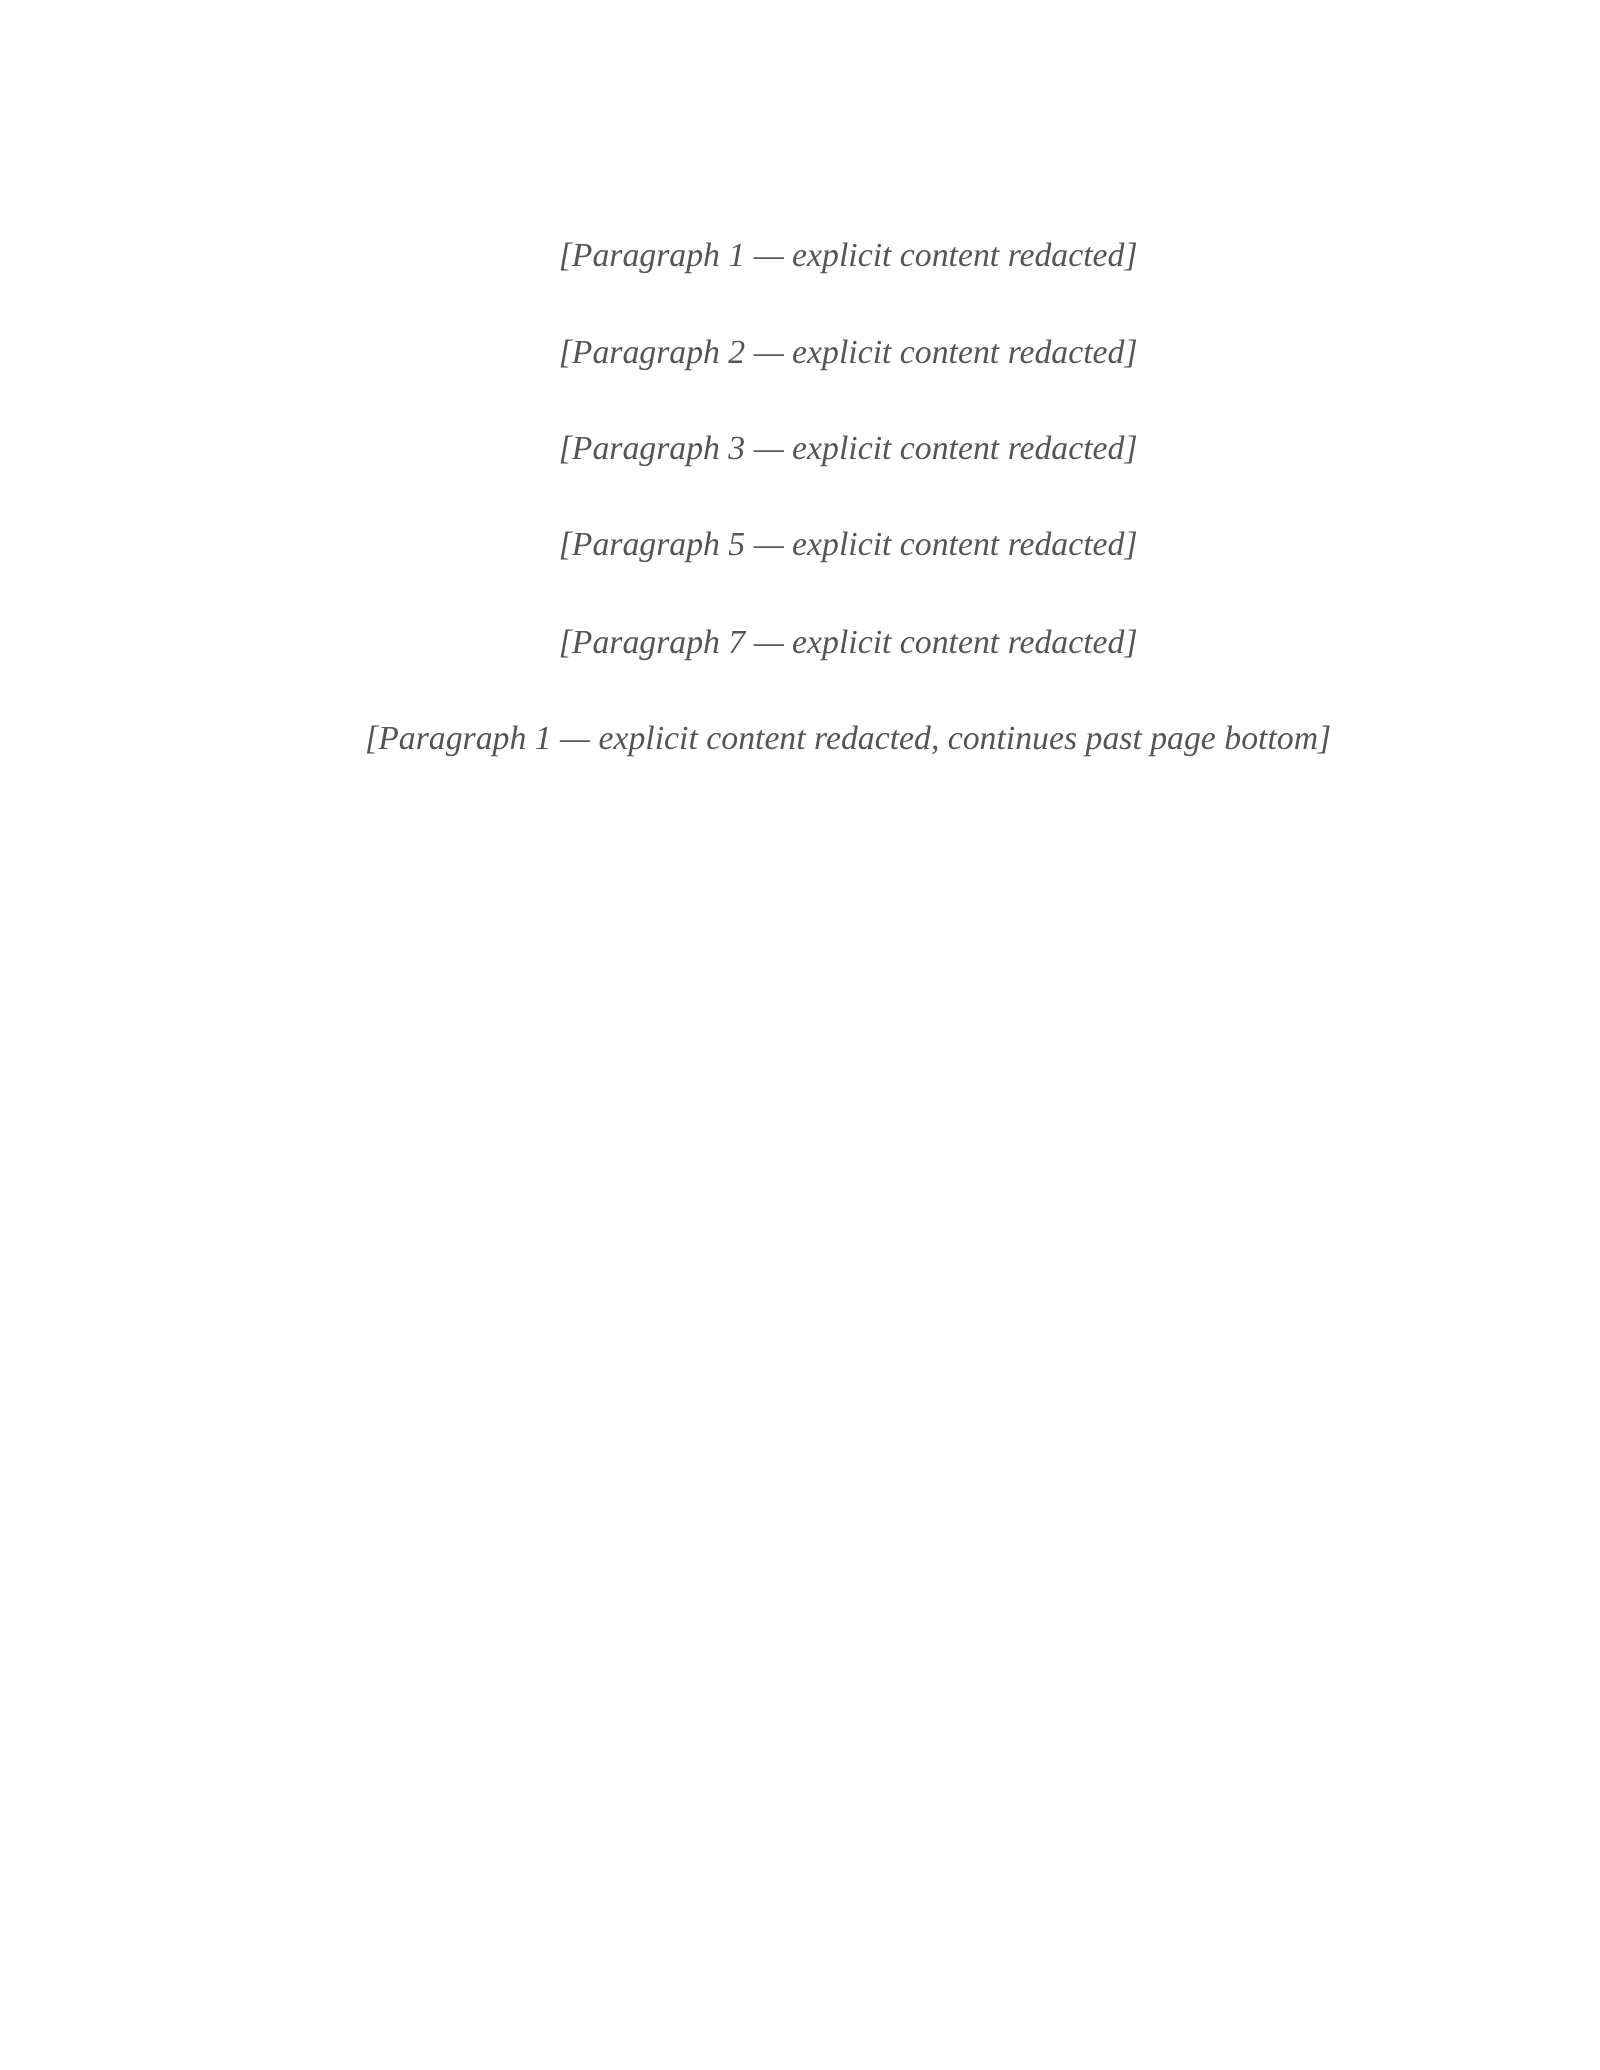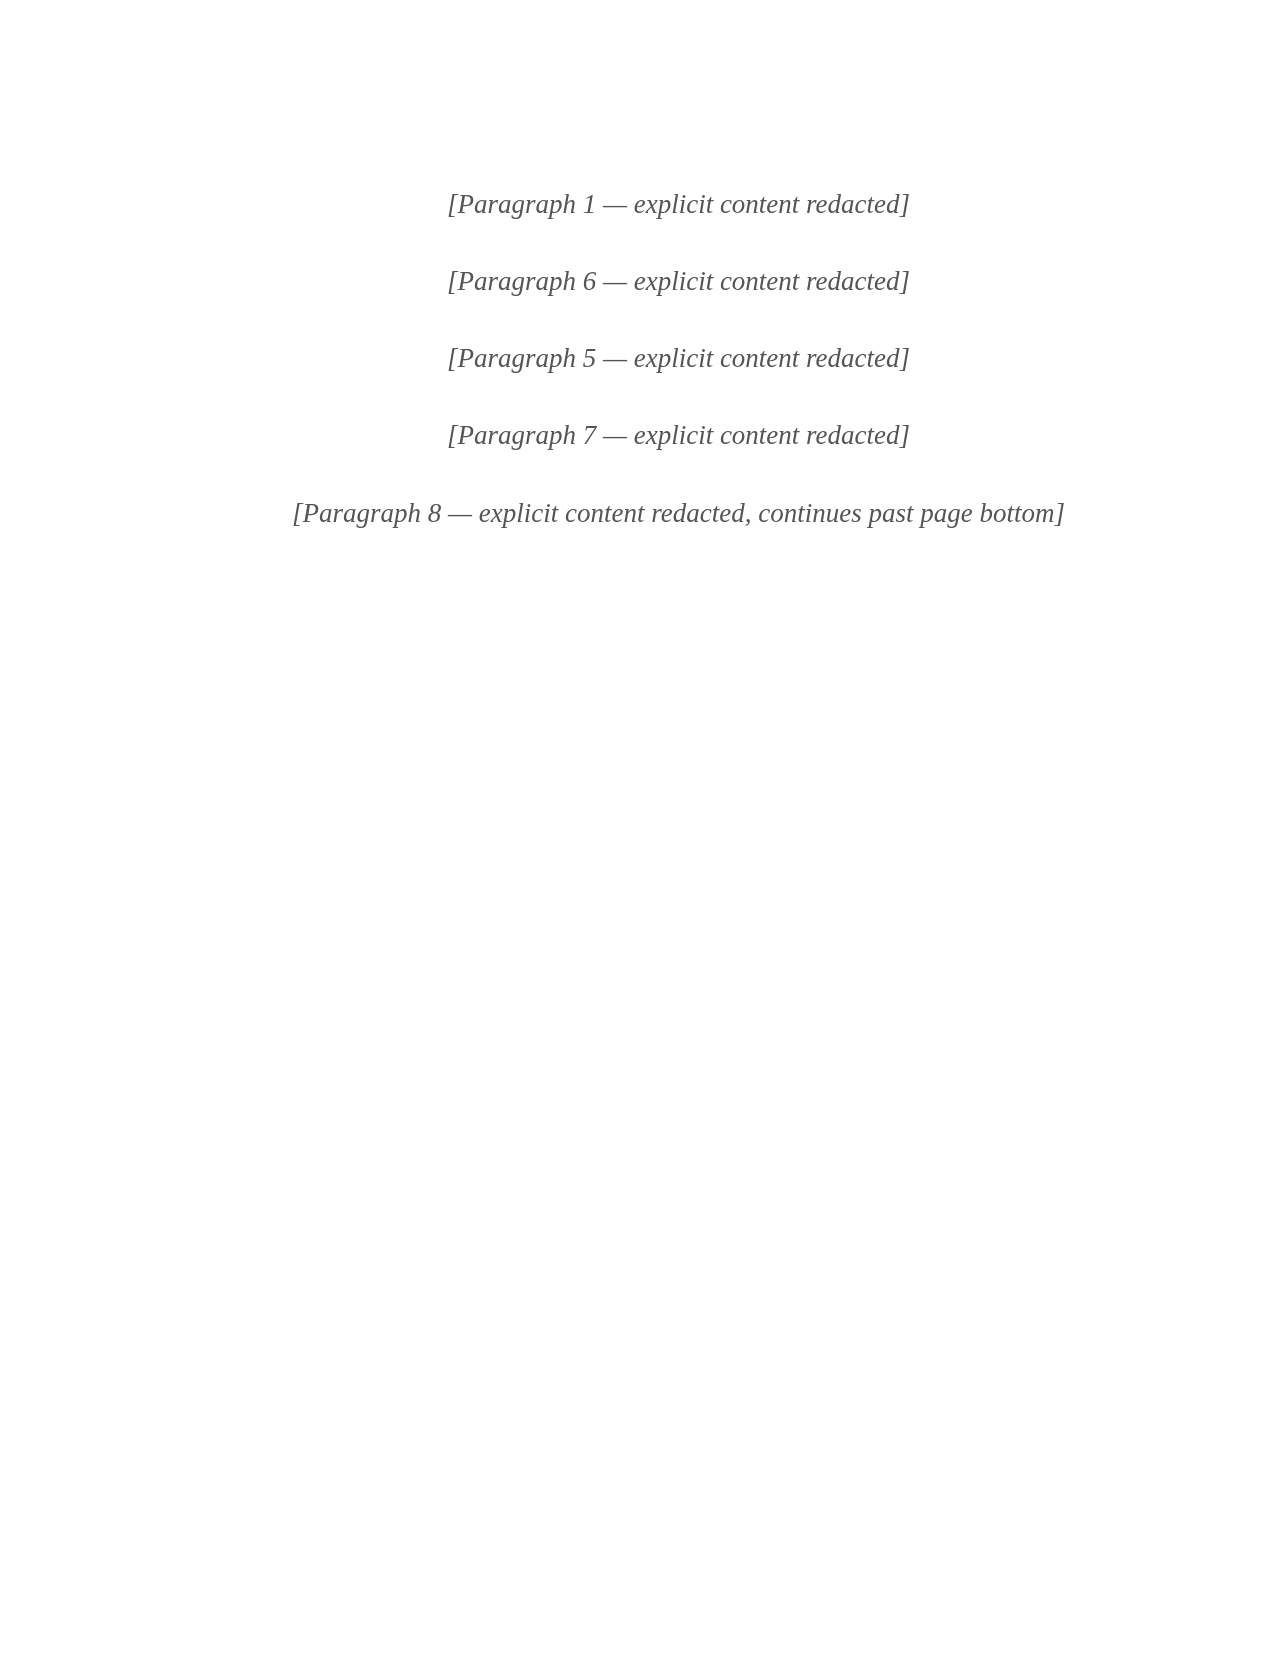--- a/index.html
+++ b/index.html
@@ -23,17 +23,18 @@
     margin: 0 0 38px 0;
     color: #555555;
     font-style: italic;
   }
 </style>
 </head>
 <body>
 
 <div class="page">
   <p class="para">[Paragraph 1 — explicit content redacted]</p>
-  <p class="para">[Paragraph 6 — explicit content redacted]</p>
+  <p class="para">[Paragraph 2 — explicit content redacted]</p>
+  <p class="para">[Paragraph 3 — explicit content redacted]</p>
   <p class="para">[Paragraph 5 — explicit content redacted]</p>
   <p class="para">[Paragraph 7 — explicit content redacted]</p>
-  <p class="para">[Paragraph 8 — explicit content redacted, continues past page bottom]</p>
+  <p class="para">[Paragraph 1 — explicit content redacted, continues past page bottom]</p>
 </div>
 
 </body></html>

